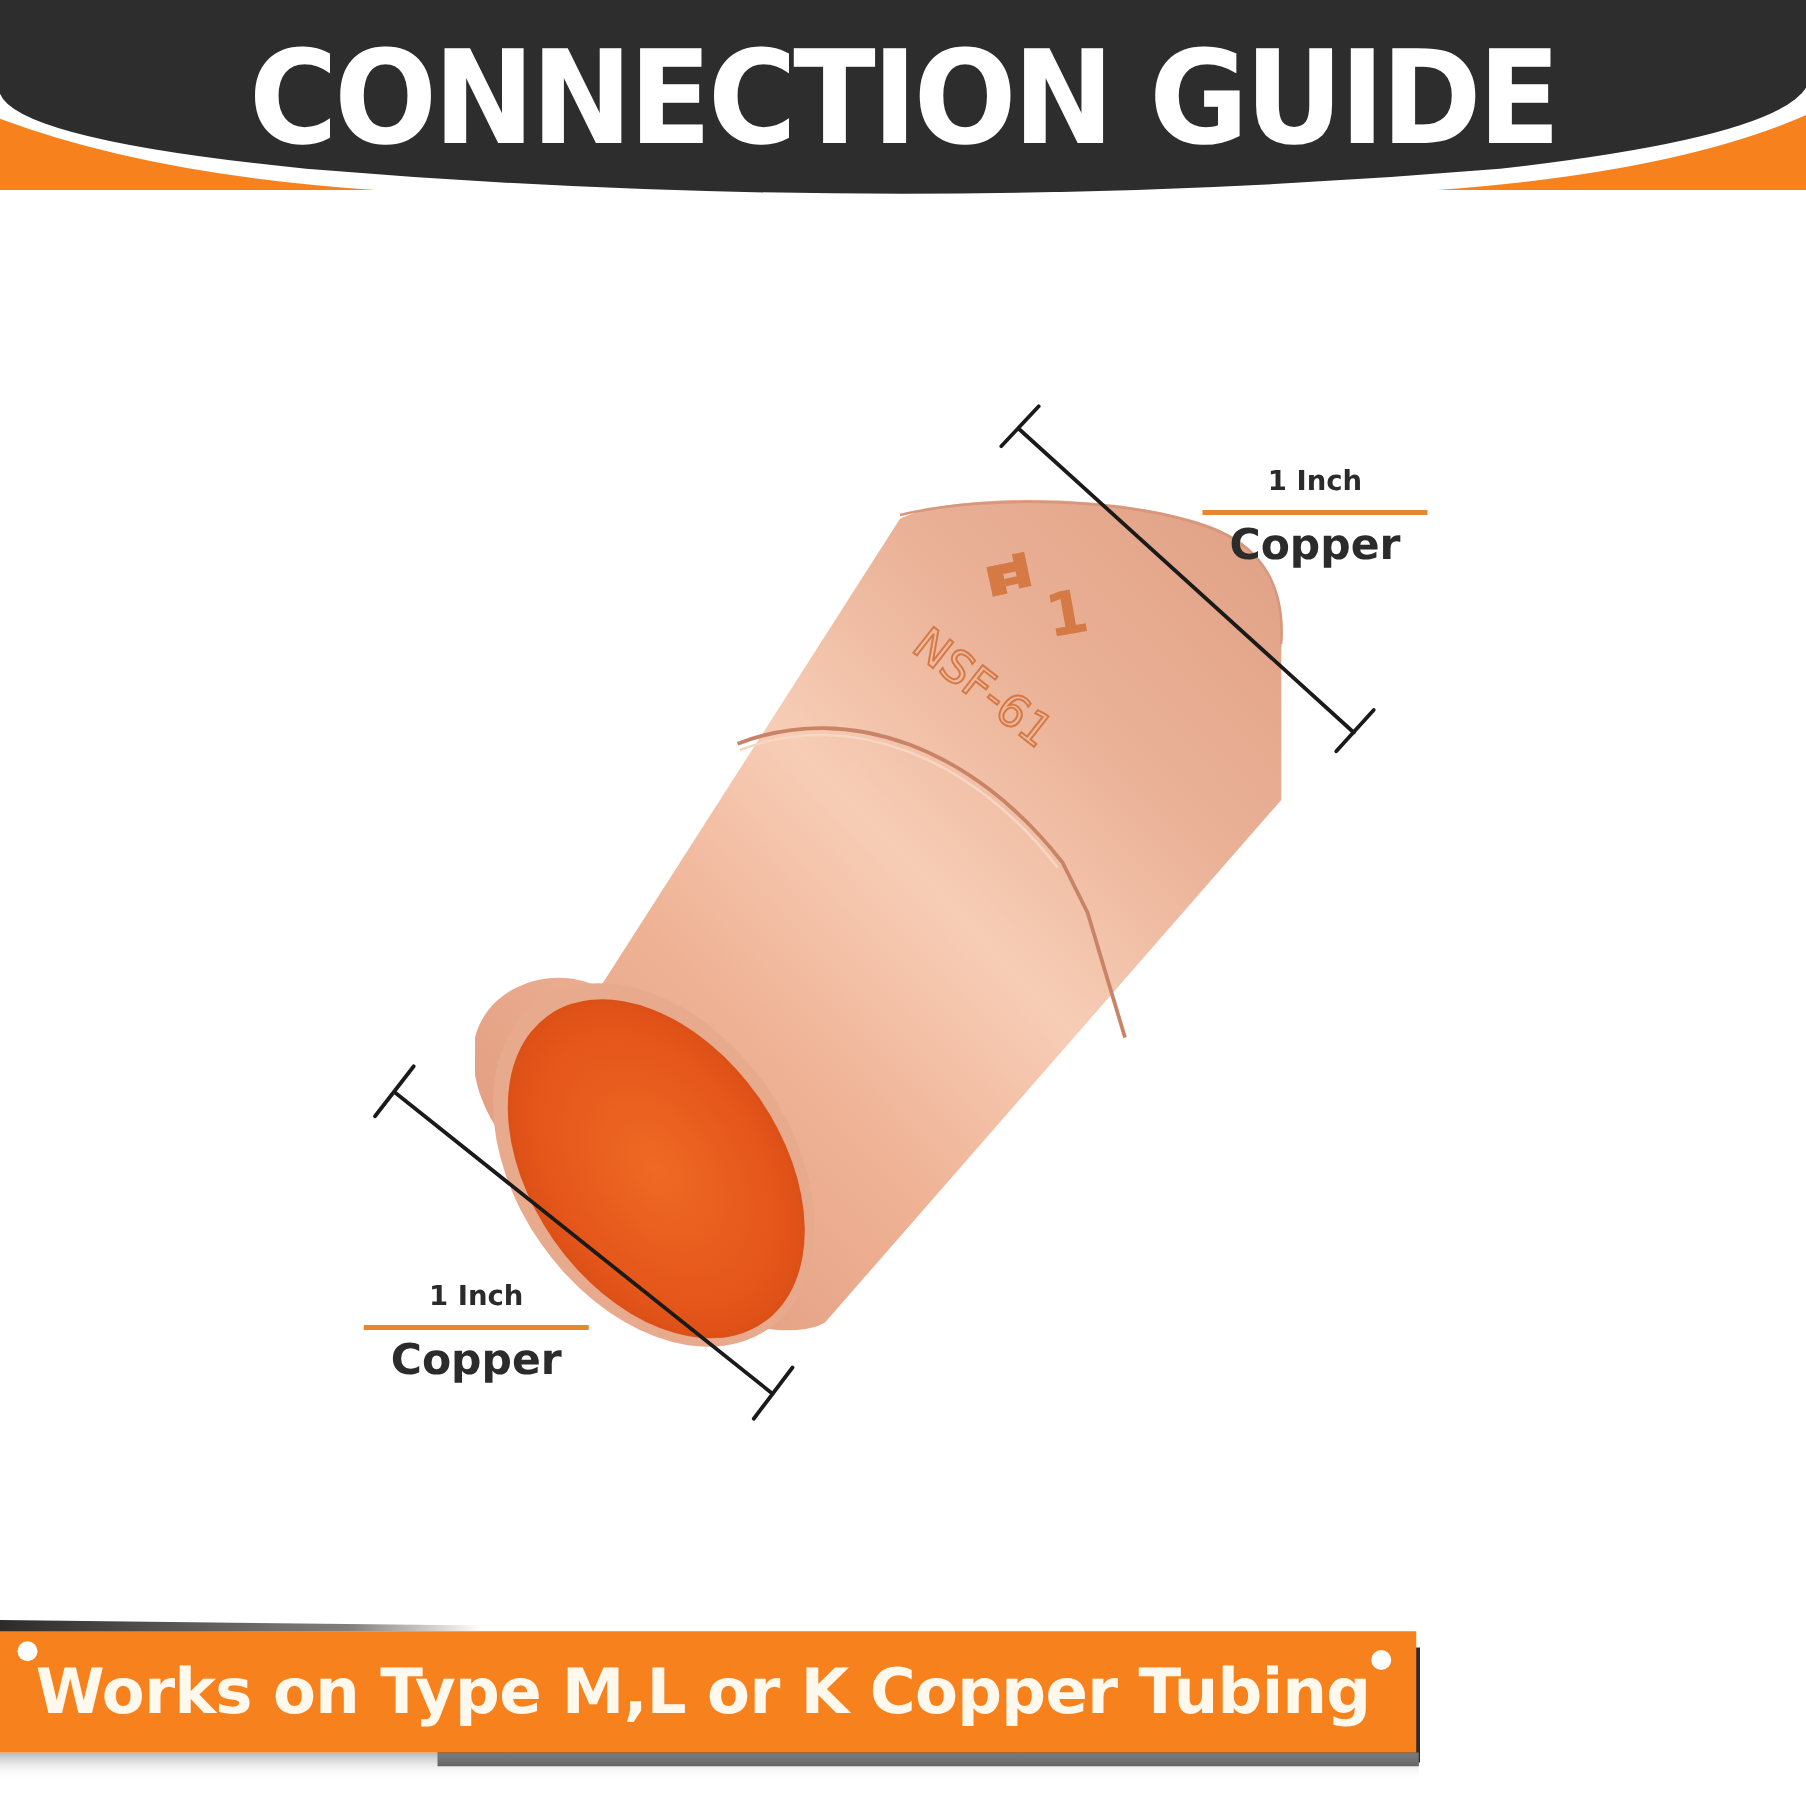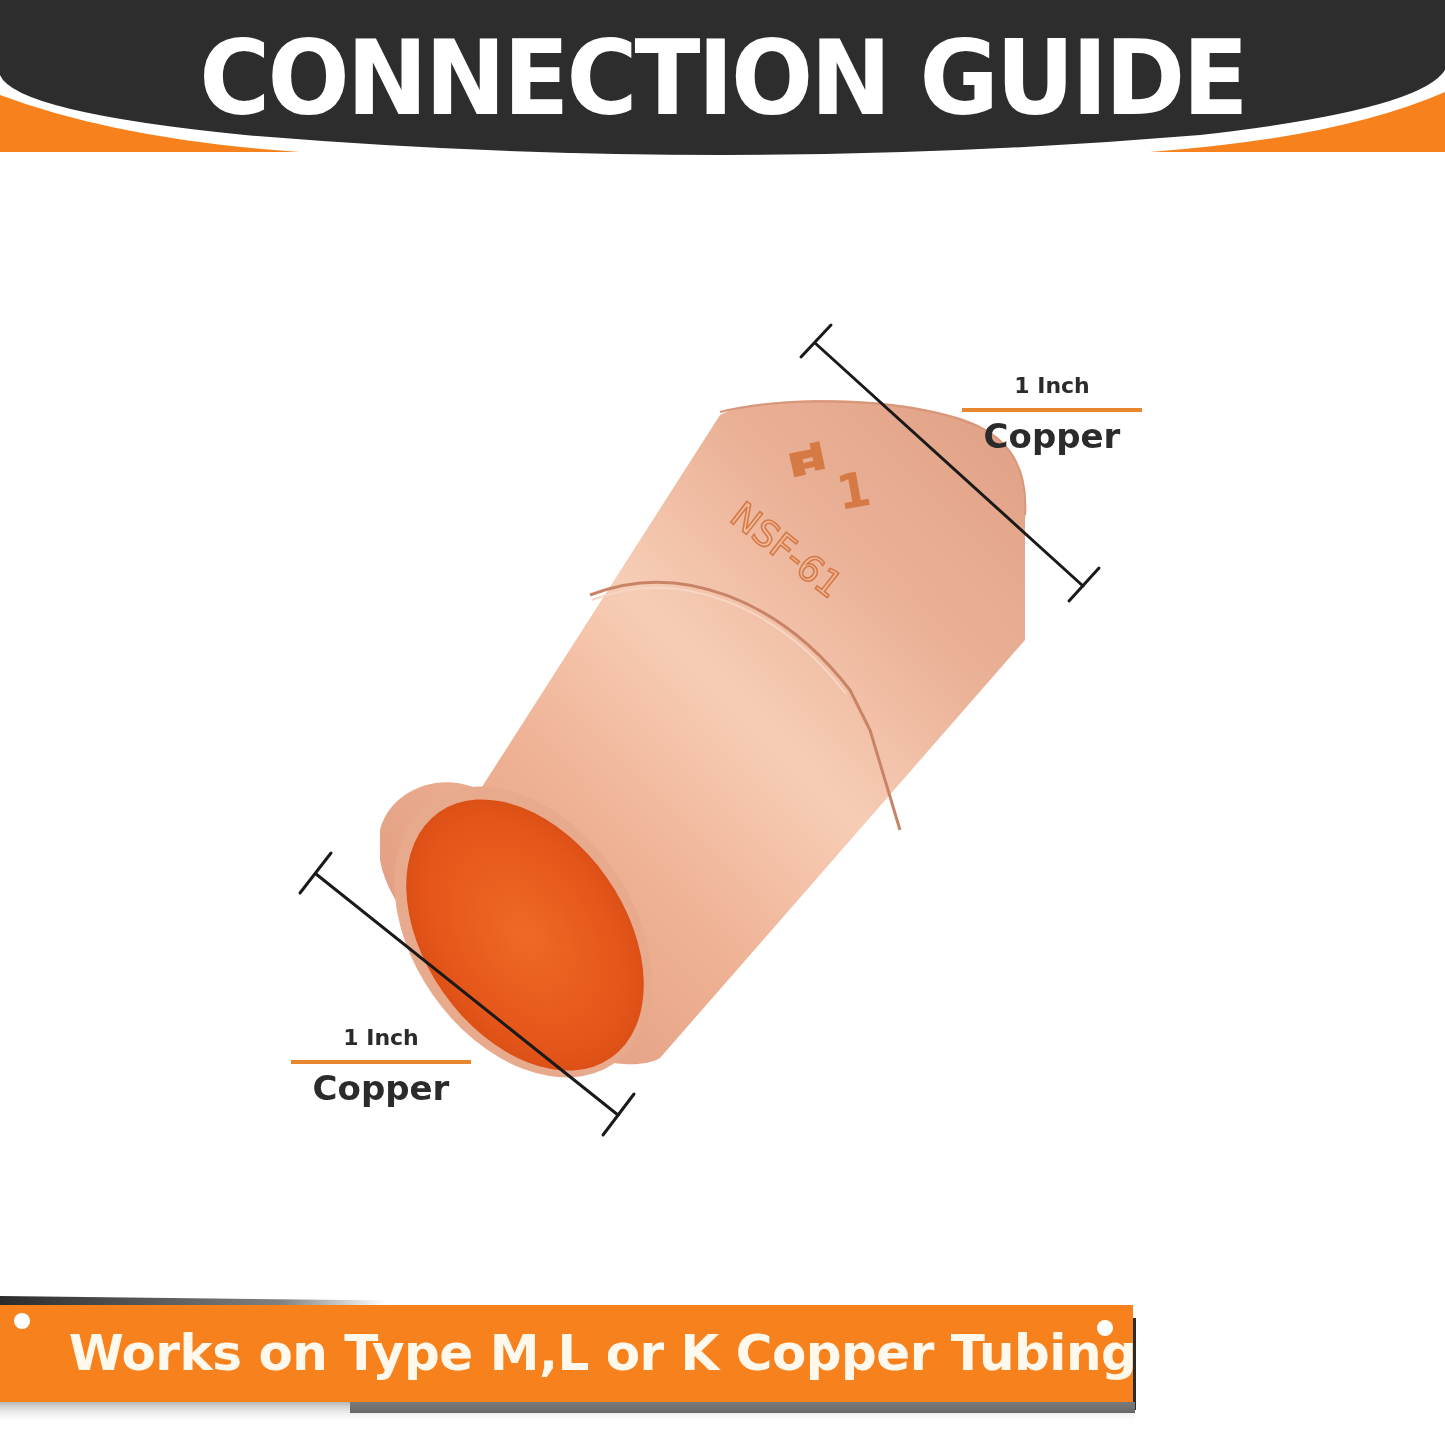--- a/index.html
+++ b/index.html
@@ -11,21 +11,21 @@
       font-size: 104px; letter-spacing: -3px; line-height: 120px;
       transform: scaleX(0.93); transform-origin: center;
     }
     .dim-label { position: absolute; text-align: center; color: #2b2b2b; font-family: "DejaVu Sans", sans-serif; font-weight: bold; }
     .dim-label .l1 { font-size: 22px; line-height: 40px; display: block; }
     .dim-label .rule { display: block; height: 4px; background: #e8882e; margin: 2px 0 4px 0; }
     .dim-label .l2 { font-size: 34px; line-height: 40px; display: block; }
     .banner-text {
       position: absolute; left: 0; top: 1318px; width: 1125px; text-align: center;
       color: #fff8ec; font-family: "DejaVu Sans", sans-serif; font-weight: bold;
-      font-size: 50px; line-height: 70px; letter-spacing: -0.5px; padding-left: 40px;
+      font-size: 50px; line-height: 70px; letter-spacing: -0.5px;
     }
   </style>
 </head>
 <body>
 
 <svg class="layer" viewBox="0 0 1445 1445" width="1445" height="1445">
 
   <path d="M0,95 L0,152 L300,152 Q120,140 0,95 Z" fill="#f7811c"></path>
   <path d="M1445,92 L1445,152 L1150,152 Q1340,138 1445,92 Z" fill="#f7811c"></path>
 

